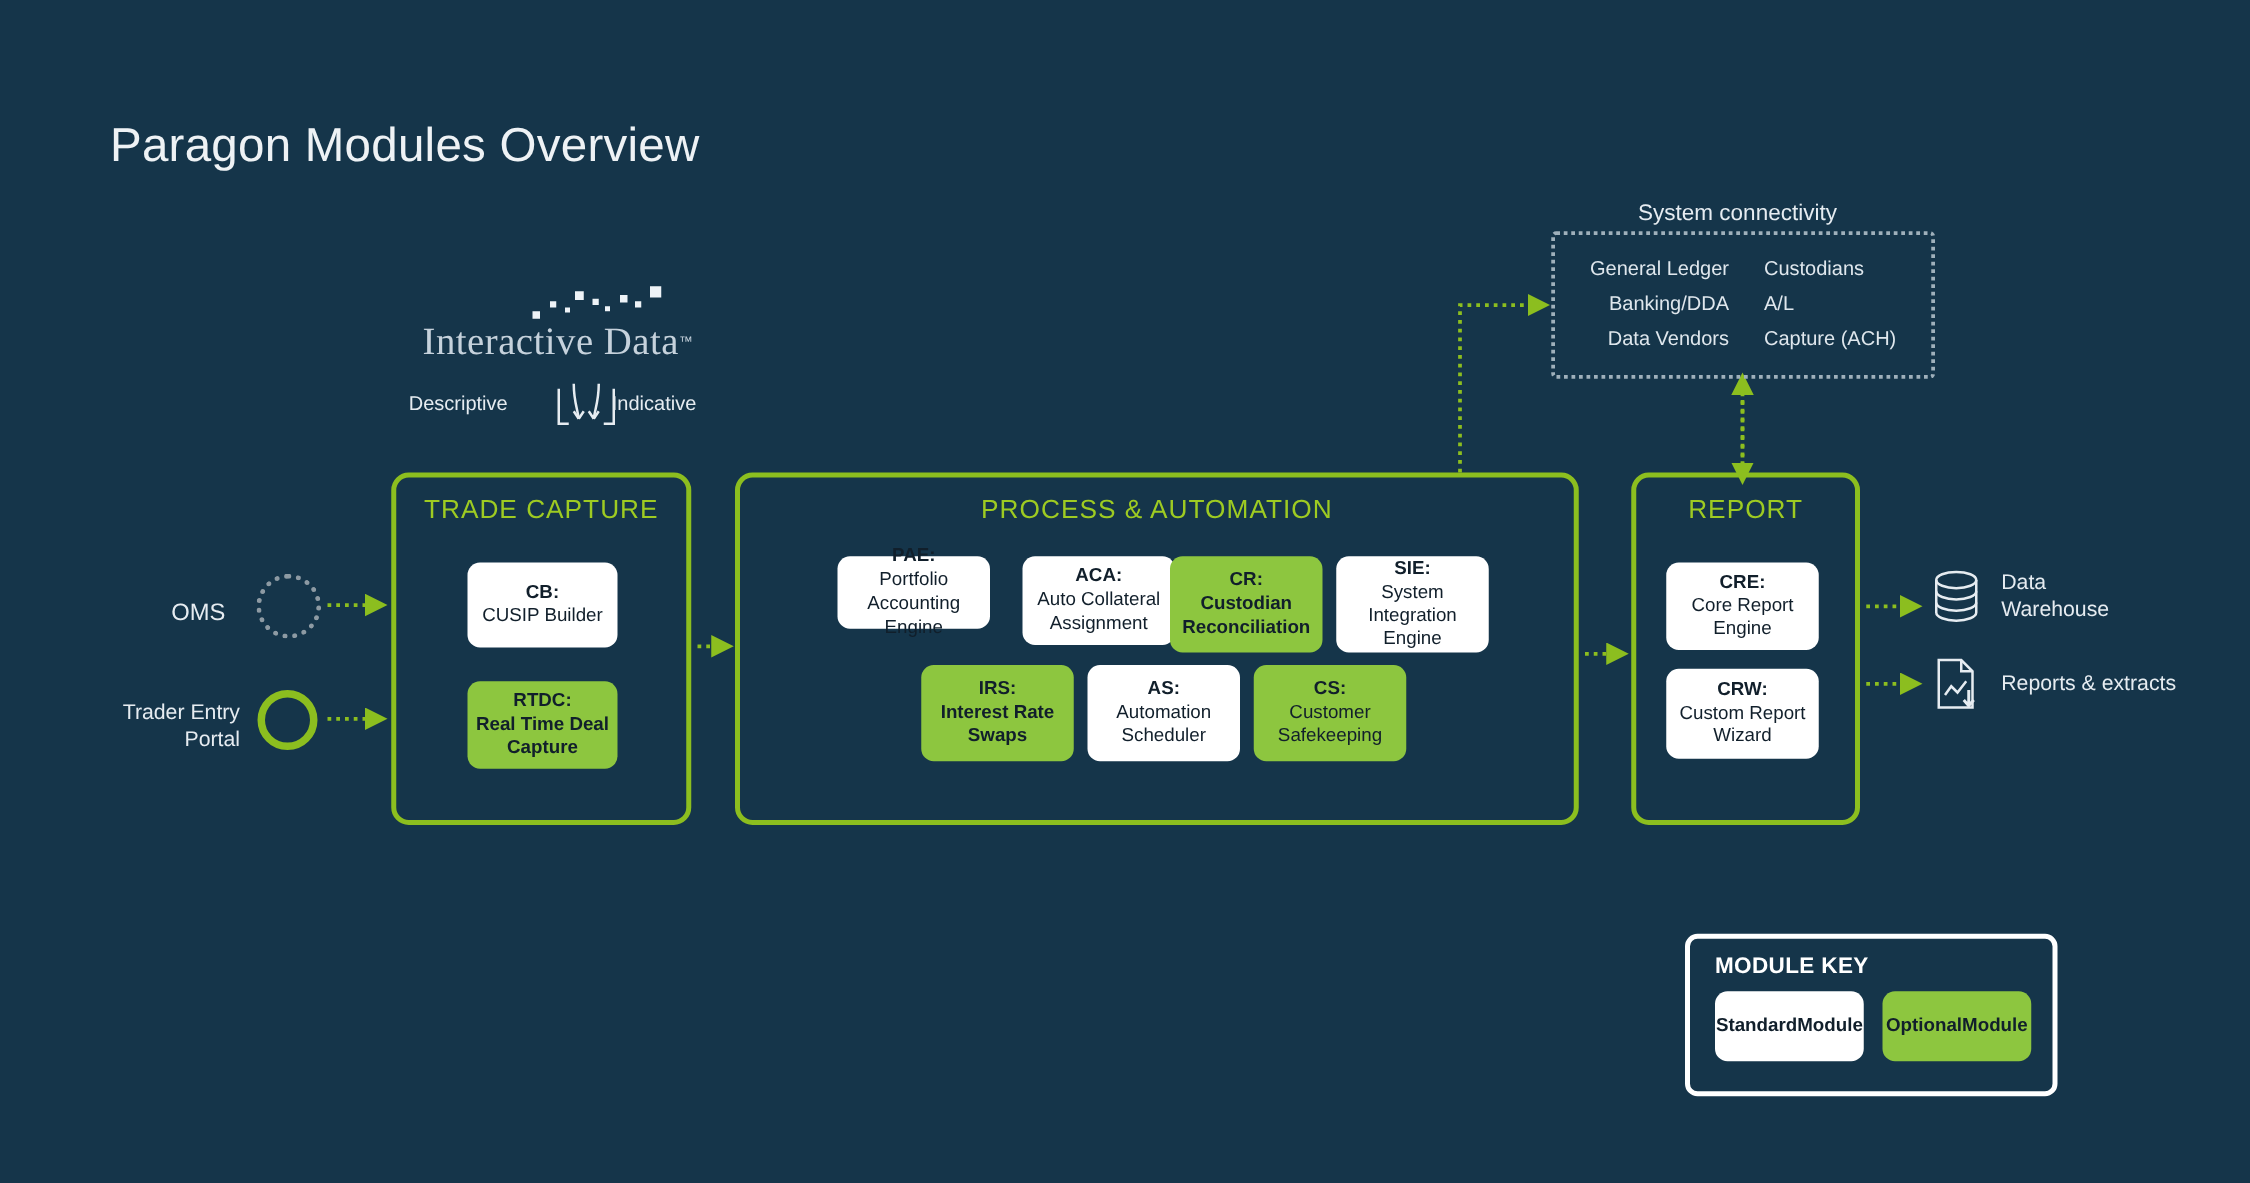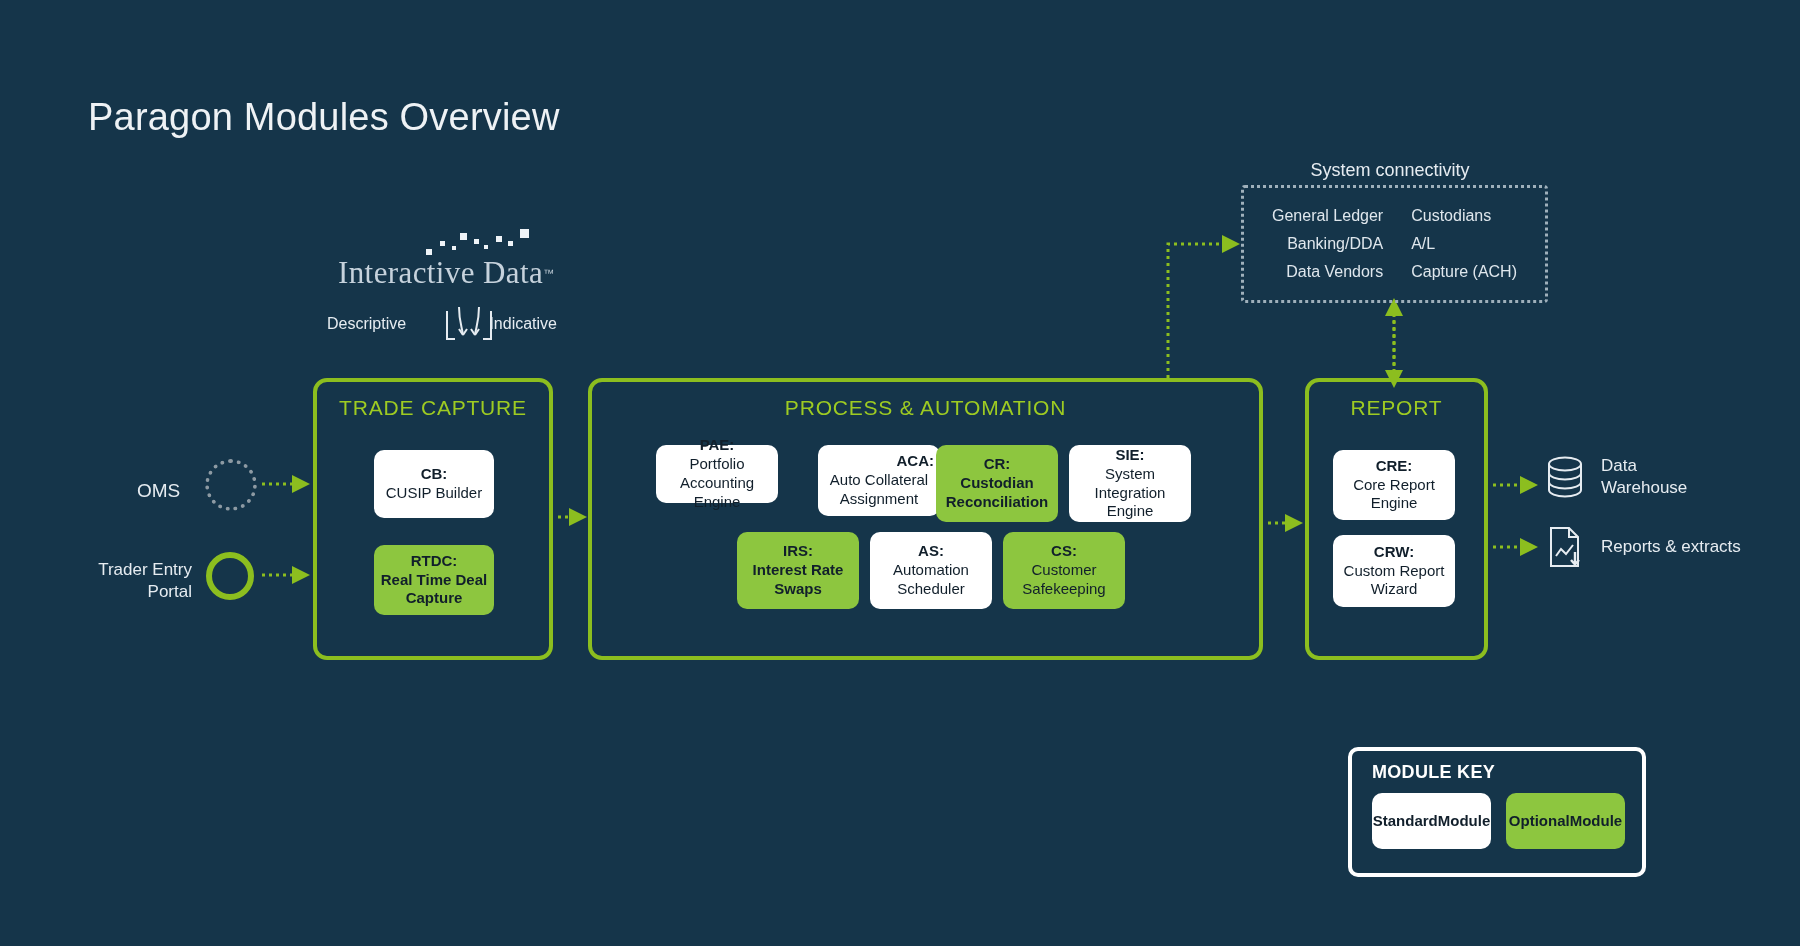--- a/index.html
+++ b/index.html
@@ -221,25 +221,25 @@
     <span class="name">CUSIP Builder</span>
   </div>
   <div class="module optional" style="left:374px; top:545px; width:120px; height:70px;">
     <span class="code">RTDC:</span>
     <span class="name">Real Time Deal Capture</span>
   </div>
 
   <div class="panel" id="panel-process">
     <div class="panel-title" style="top:14px;">PROCESS &amp; AUTOMATION</div>
   </div>
-  <div class="module standard" style="left:656px; top:445px; width:122px; height:58px;">
+  <div class="module standard" style="left:670px; top:445px; width:122px; height:58px;">
     <span class="code">PAE:</span>
     <span class="name">Portfolio Accounting Engine</span>
   </div>
-  <div class="module standard" style="left:818px; top:445px; width:122px; height:71px;align-items:flex-end;">
+  <div class="module standard" style="left:818px; top:445px; width:122px; height:71px;">
     <span class="code">ACA:</span>
     <span class="name">Auto Collateral Assignment</span>
   </div>
   <div class="module optional" style="left:936px; top:445px; width:122px; height:77px;">
     <span class="code">CR:</span>
     <span class="name">Custodian Reconciliation</span>
   </div>
   <div class="module standard" style="left:1069px; top:445px; width:122px; height:77px;">
     <span class="code">SIE:</span>
     <span class="name">System Integration Engine</span>

